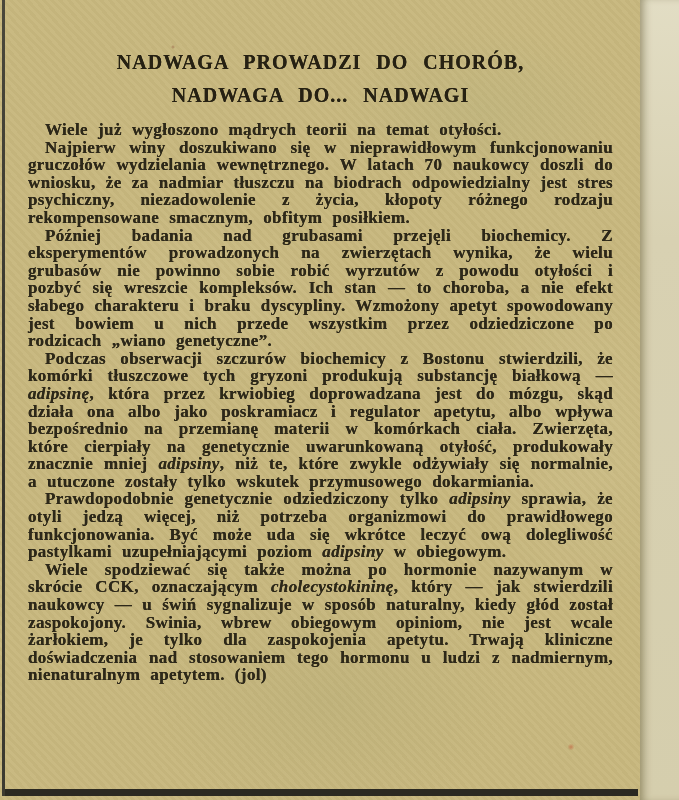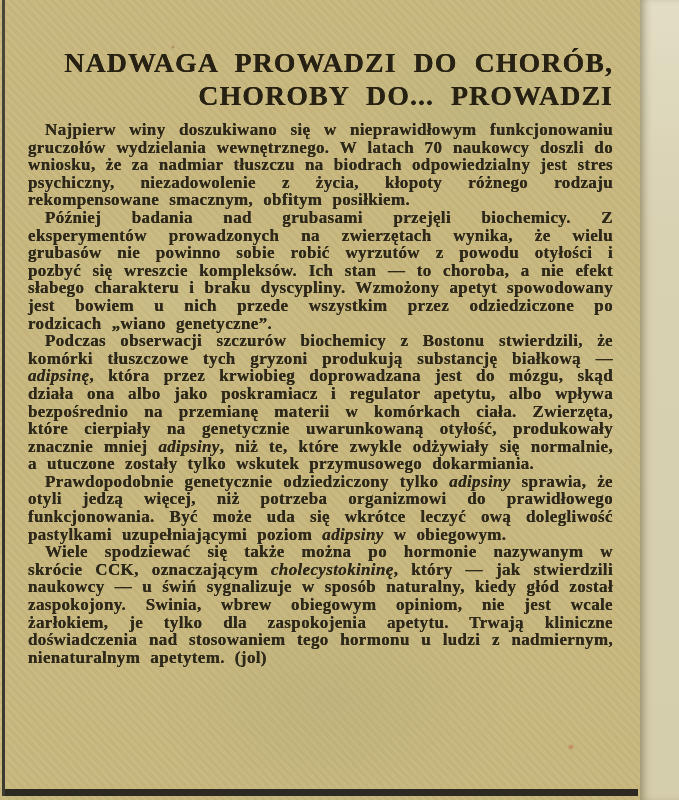--- a/index.html
+++ b/index.html
@@ -33,22 +33,22 @@
   .left-rule {
     position: absolute; left: 2px; top: 0; width: 3px; height: 796px;
     background: linear-gradient(180deg, #4a473a 0%, #34322a 60%, #3c3a30 100%);
   }
   .bottom-rule {
     position: absolute; left: 5px; top: 789px; width: 633px; height: 7px;
     background: var(--rule, #2b2921);
   }
   .content { position: absolute; left: 28px; top: 46px; width: 585px; }
   .title {
-    text-align: right;
-    font-weight: 700; font-size: 28px; line-height: 33px;
+    text-align: center;
+    font-weight: 700; font-size: 20px; line-height: 33px;
     letter-spacing: 1px; word-spacing: 9px;
     color: var(--title-ink, #262113);
     text-shadow: 0 0 0.6px currentColor;
   }
   .article-body {
     margin-top: 9px;
     font-weight: 700; font-size: 17px; line-height: 17.6px;
     letter-spacing: 0.35px; word-spacing: 5.5px;
     text-align: justify;
     color: var(--ink, #2d2819);
@@ -61,23 +61,24 @@
 <body>
 
 <div class="page">
   <div class="left-rule"></div>
   <div class="right-edge"></div>
   <div class="bottom-rule"></div>
 
   <div class="content">
     <div class="title">
       <div>NADWAGA PROWADZI DO CHORÓB,</div>
-      <div>CHOROBY DO... PROWADZI</div>
+      <div>NADWAGA DO... NADWAGI</div>
     </div>
     <div class="article-body">
+        <p><span>Wiele już wygłoszono mądrych teorii na temat otyłości.</span></p>
         <p><span>Najpierw winy doszukiwano się w nieprawidłowym funkcjonowaniu gruczołów wydzielania wewnętrznego. W latach 70 naukowcy doszli do wniosku, że za nadmiar tłuszczu na biodrach odpowiedzialny jest stres psychiczny, niezadowolenie z życia, kłopoty różnego rodzaju rekompensowane smacznym, obfitym posiłkiem.</span></p>
         <p><span>Później badania nad grubasami przejęli biochemicy. Z eksperymentów prowadzonych na zwierzętach wynika, że wielu grubasów nie powinno sobie robić wyrzutów z powodu otyłości i pozbyć się wreszcie kompleksów. Ich stan — to choroba, a nie efekt słabego charakteru i braku dyscypliny. Wzmożony apetyt spowodowany jest bowiem u nich przede wszystkim przez odziedziczone po rodzicach „wiano genetyczne”.</span></p>
         <p><span>Podczas obserwacji szczurów biochemicy z Bostonu stwierdzili, że komórki tłuszczowe tych gryzoni produkują substancję białkową — </span><i>adipsinę</i><span>, która przez krwiobieg doprowadzana jest do mózgu, skąd działa ona albo jako poskramiacz i regulator apetytu, albo wpływa bezpośrednio na przemianę materii w komórkach ciała. Zwierzęta, które cierpiały na genetycznie uwarunkowaną otyłość, produkowały znacznie mniej </span><i>adipsiny</i><span>, niż te, które zwykle odżywiały się normalnie, a utuczone zostały tylko wskutek przymusowego dokarmiania.</span></p>
         <p><span>Prawdopodobnie genetycznie odziedziczony tylko </span><i>adipsiny</i><span> sprawia, że otyli jedzą więcej, niż potrzeba organizmowi do prawidłowego funkcjonowania. Być może uda się wkrótce leczyć ową dolegliwość pastylkami uzupełniającymi poziom </span><i>adipsiny</i><span> w obiegowym.</span></p>
         <p><span>Wiele spodziewać się także można po hormonie nazywanym w skrócie CCK, oznaczającym </span><i>cholecystokininę</i><span>, który — jak stwierdzili naukowcy — u świń sygnalizuje w sposób naturalny, kiedy głód został zaspokojony. Swinia, wbrew obiegowym opiniom, nie jest wcale żarłokiem, je tylko dla zaspokojenia apetytu. Trwają kliniczne doświadczenia nad stosowaniem tego hormonu u ludzi z nadmiernym, nienaturalnym apetytem. </span><span>(jol)</span></p>
       </div>
   </div>
 </div>
 
 </body></html>

